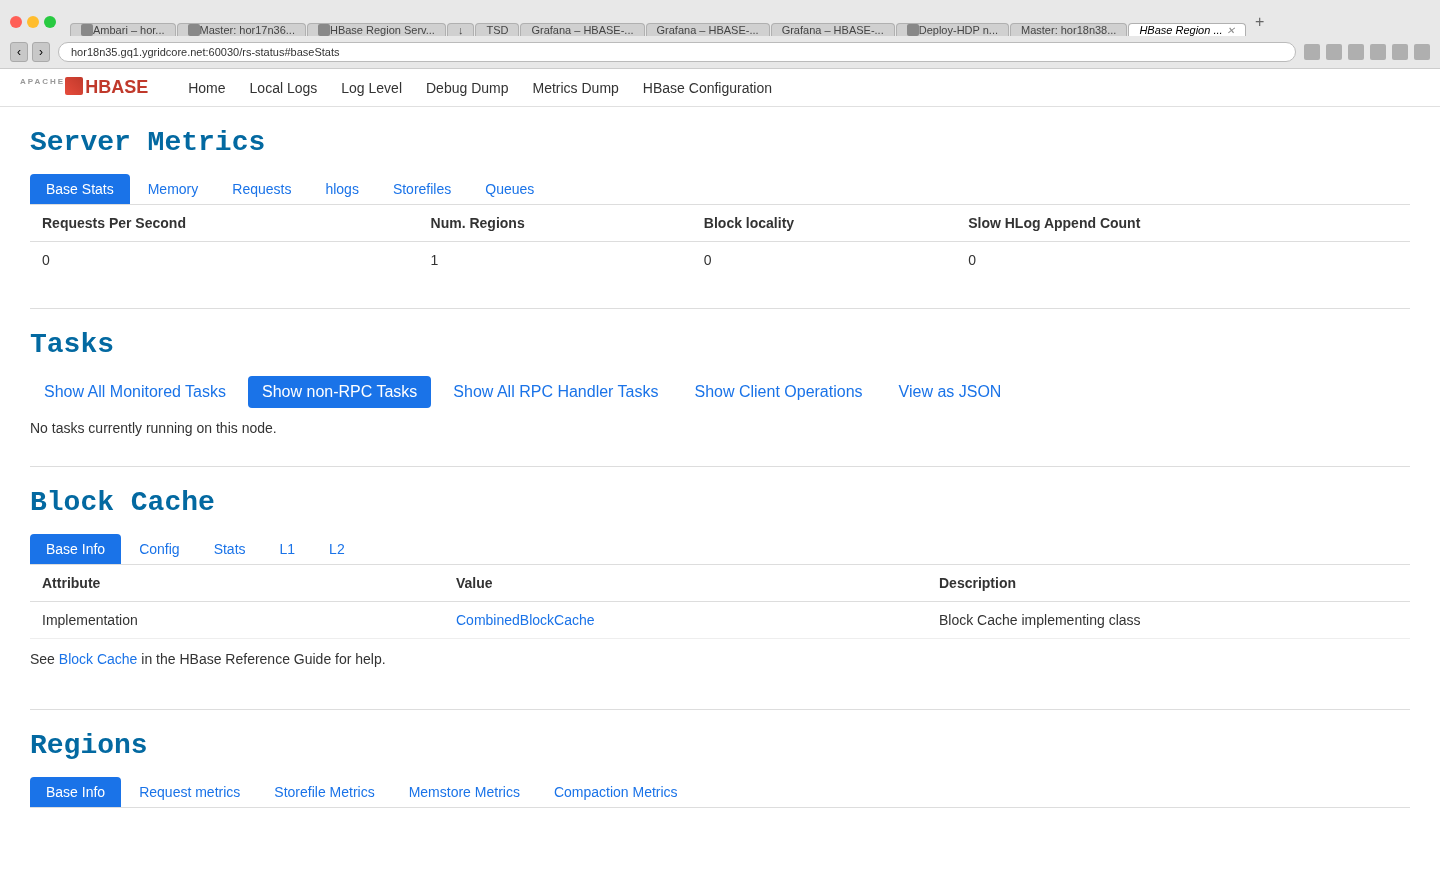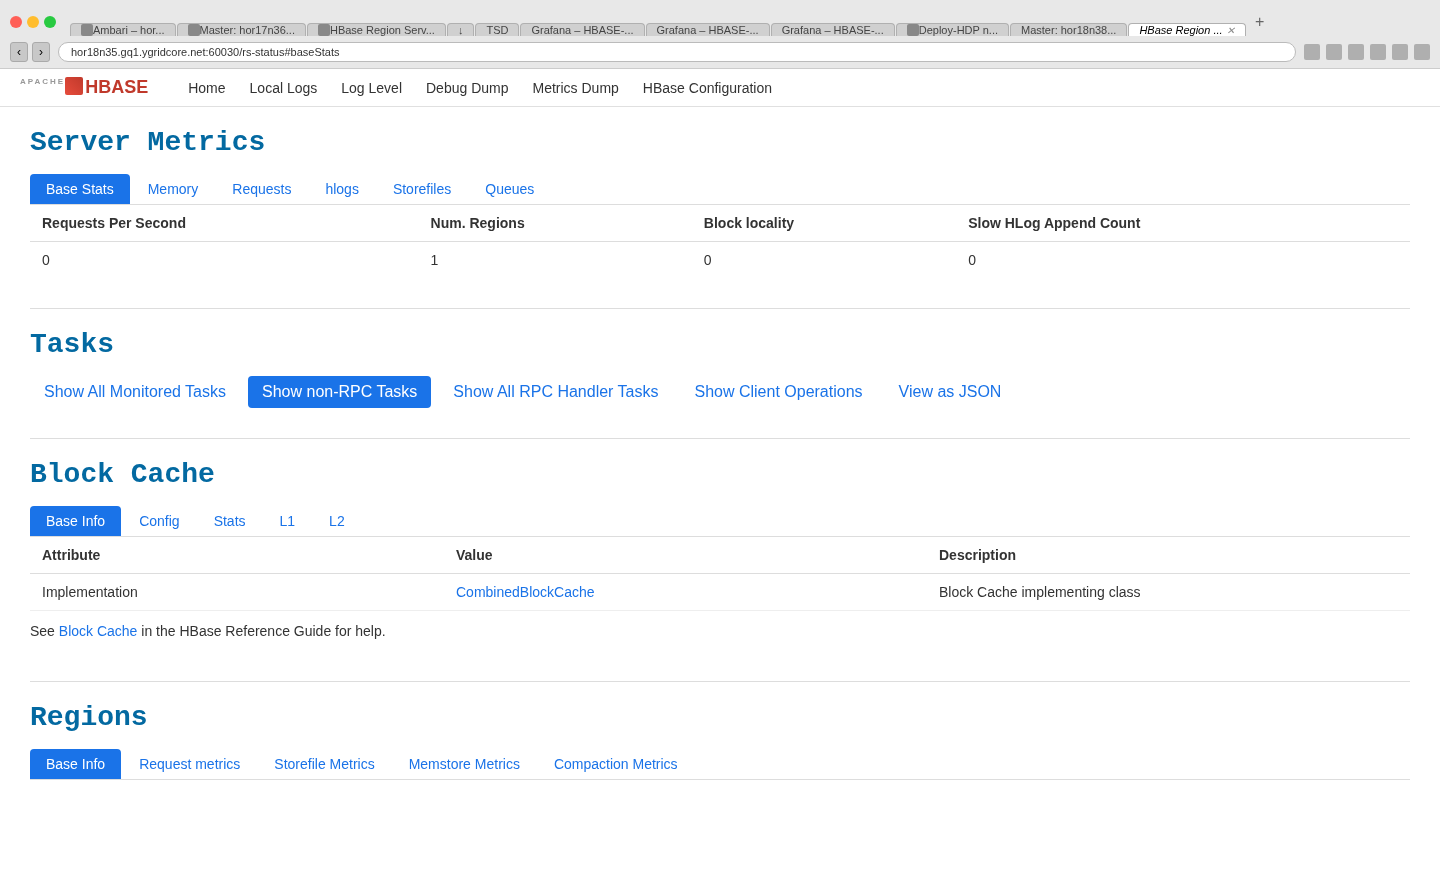--- a/index.html
+++ b/index.html
@@ -197,20 +197,21 @@
 
   <div class="section">
     <h1 class="section-title">Tasks</h1>
     <div class="task-buttons">
       <button class="task-btn">Show All Monitored Tasks</button>
       <button class="task-btn active">Show non-RPC Tasks</button>
       <button class="task-btn">Show All RPC Handler Tasks</button>
       <button class="task-btn">Show Client Operations</button>
       <button class="task-btn">View as JSON</button>
     </div>
+    <p class="no-tasks">No tasks currently running on this node.</p>
   </div>
 
   <hr>
 
   <div class="section">
     <h1 class="section-title">Block Cache</h1>
     <div class="tab-buttons">
       <button class="tab-btn active">Base Info</button>
       <button class="tab-btn">Config</button>
       <button class="tab-btn">Stats</button>

